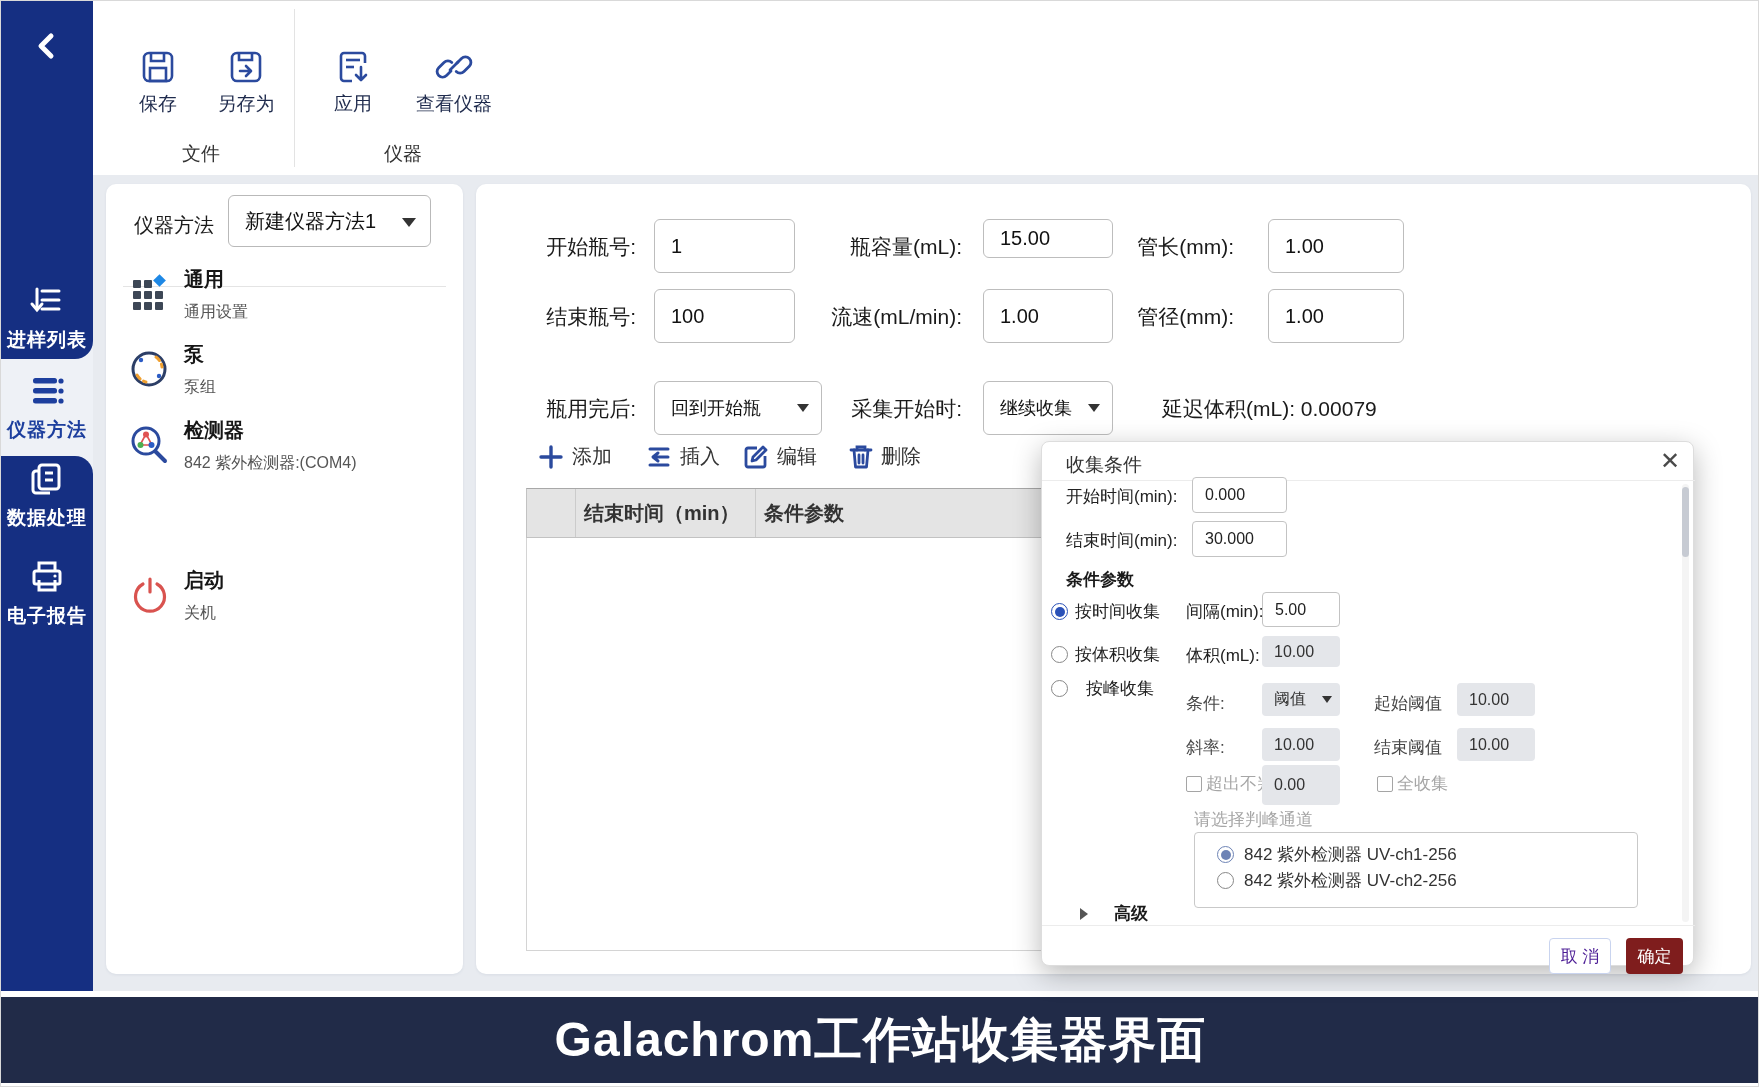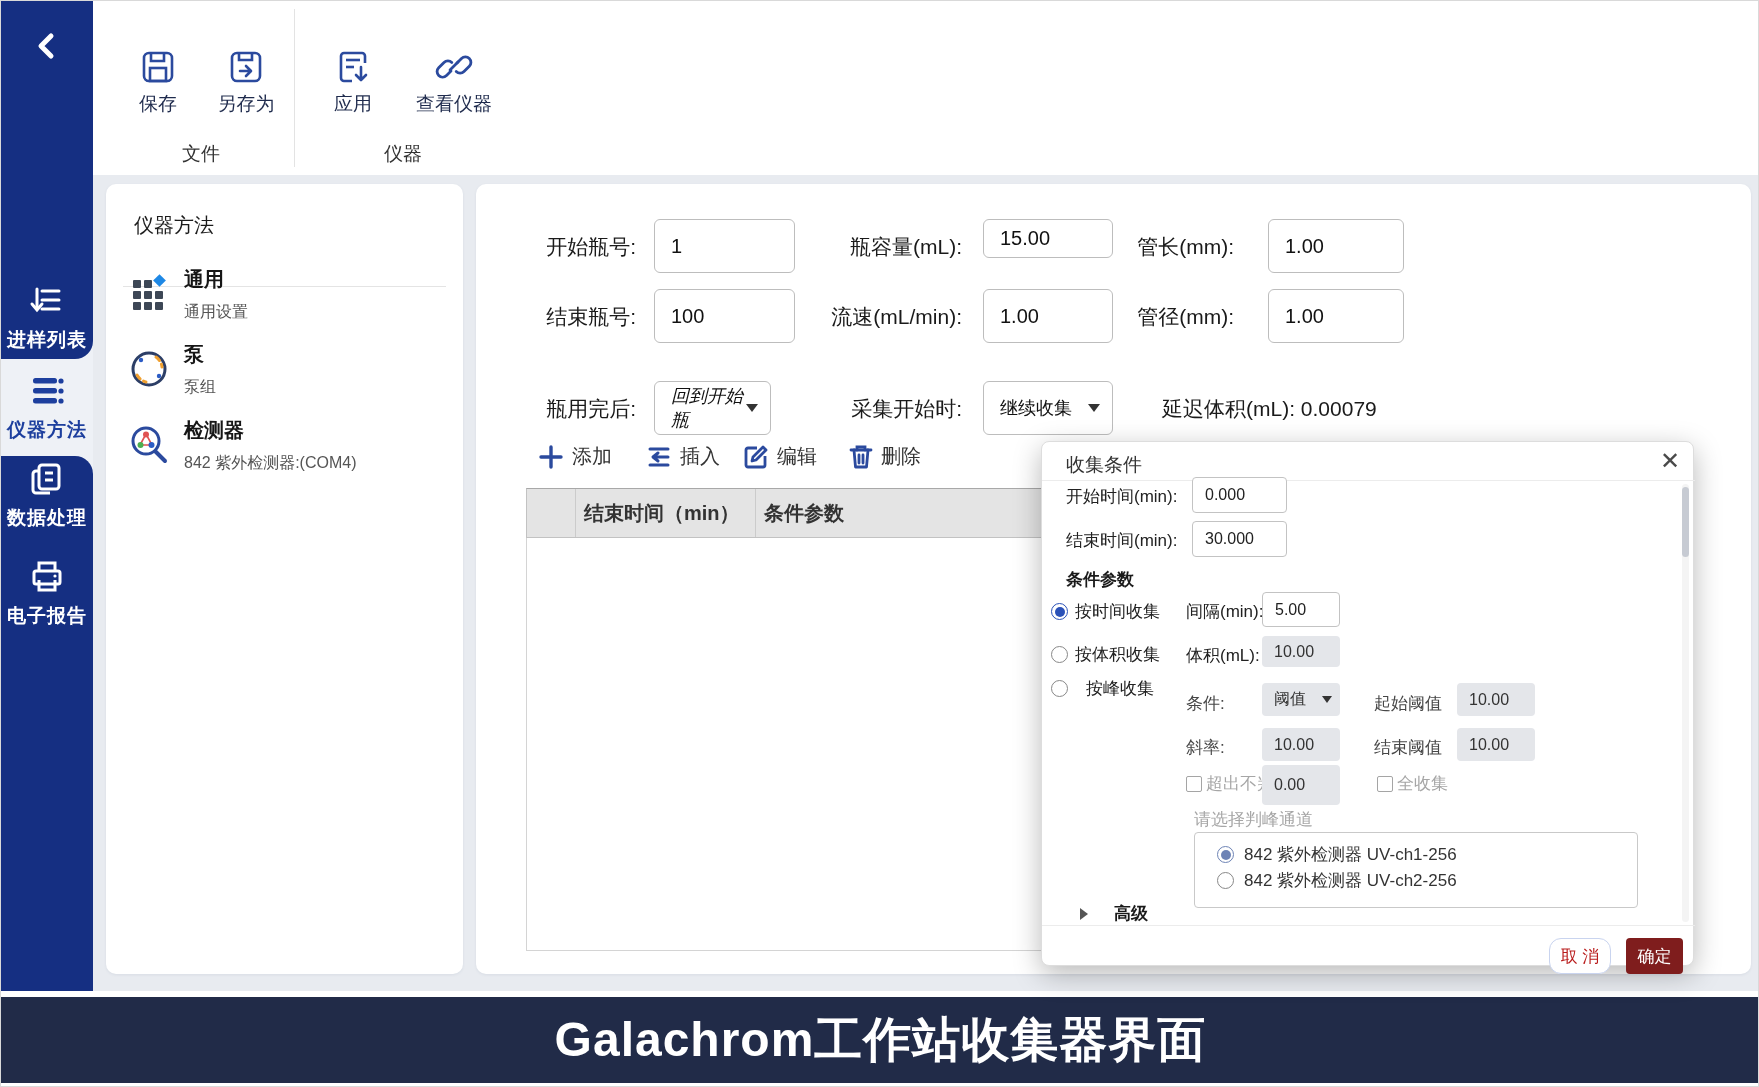--- a/index.html
+++ b/index.html
@@ -60,21 +60,21 @@
   .radio{width:15px;height:15px;border:1.6px solid #888;border-radius:50%;background:#fff;}
   .radio.sel{border-color:#2a51b8;position:relative;}
   .radio.sel::after{content:'';position:absolute;left:2.5px;top:2.5px;right:2.5px;bottom:2.5px;
                     background:#2a51b8;border-radius:50%;}
   .radio.sel.muted{border-color:#6d83b5;}
   .radio.sel.muted::after{background:#6d83b5;}
   .checkbox{width:14px;height:14px;border:1.5px solid #a5a5a5;border-radius:2px;background:#fff;}
   .chan-box{border:1px solid #c9c9c9;border-radius:4px;background:#fff;}
   .chan-label{font-size:17px;color:#333;}
   .tri-right{width:0;height:0;border-top:6px solid transparent;border-bottom:6px solid transparent;border-left:8px solid #555;}
-  .btn-cancel{border:1.5px solid #c9d4ef;border-radius:12px;background:#fff;color:#b91c1c;font-size:17px;
+  .btn-cancel{border:1.5px solid #c9d4ef;border-radius:4px;background:#fff;color:#4c1d95;font-size:17px;
               display:flex;align-items:center;justify-content:center;cursor:pointer;}
   .btn-ok{border-radius:4px;background:#7f1d1d;color:#fff;font-size:17px;
           display:flex;align-items:center;justify-content:center;cursor:pointer;}
   .scrollbar-track{background:#f4f4f4;border-radius:4px;}
   .scrollbar-thumb{background:#c7cbd3;border-radius:4px;}
   
   .caption-bar{left:0;top:996px;width:1759px;height:86px;background:#212b48;display:flex;
                align-items:center;justify-content:center;}
   .caption-text{font-size:48px;font-weight:600;color:#fff;letter-spacing:1px;}
   svg{display:block;}
@@ -187,20 +187,24 @@
     </div>
 
     <div class="abs tb-group-label" style="left:48px;top:140px;">文件</div>
     <div class="abs tb-group-label" style="left:250px;top:140px;">仪器</div>
   </div>
 
   <div class="abs main-bg"></div>
 
   <div class="abs card" style="left:105px;top:183px;width:357px;height:790px;">
     <div class="abs mp-title" style="left:28px;top:28px;">仪器方法</div>
+    <div class="abs mp-select" style="left:122px;top:11px;width:203px;height:52px;">
+      <span>新建仪器方法1</span>
+      <span class="caret abs" style="right:14px;top:22px;"></span>
+    </div>
     <div class="abs mp-divider" style="left:17px;top:102px;width:323px;"></div>
 
     <div class="abs" style="left:0;top:77px;width:357px;height:72px;">
       <div class="abs" style="left:23px;top:13px;">
         <svg width="38" height="38" viewBox="0 0 38 38">
           <g fill="#3d4756">
             <rect x="4" y="6" width="8" height="8" rx="1"></rect>
               <rect x="15" y="6" width="8" height="8" rx="1"></rect>
             <rect x="4" y="17" width="8" height="8" rx="1"></rect>
               <rect x="15" y="17" width="8" height="8" rx="1"></rect>
@@ -239,20 +243,30 @@
           <circle cx="17" cy="9.5" r="3" fill="#e05252"></circle>
           <circle cx="11.5" cy="20" r="3" fill="#4caf50"></circle>
           <circle cx="22.5" cy="20" r="3" fill="#2c5cc5"></circle>
         </svg>
       </div>
       <div class="abs mod-title" style="left:78px;top:5px;">检测器</div>
       <div class="abs mod-sub" style="left:78px;top:41px;">842 紫外检测器:(COM4)</div>
     </div>
 
 
+    <div class="abs" style="left:0;top:378px;width:357px;height:72px;">
+      <div class="abs" style="left:25px;top:14px;">
+        <svg width="38" height="38" viewBox="0 0 38 38" fill="none" stroke="#d9534f">
+          <path d="M12 8 a14.5 14.5 0 1 0 14 0" stroke-width="3.2" stroke-linecap="round"></path>
+          <line x1="19" y1="3" x2="19" y2="16" stroke-width="3.2" stroke-linecap="round"></line>
+        </svg>
+      </div>
+      <div class="abs mod-title" style="left:78px;top:5px;">启动</div>
+      <div class="abs mod-sub" style="left:78px;top:41px;">关机</div>
+    </div>
   </div>
 
   <div class="abs card" style="left:475px;top:183px;width:1275px;height:790px;"></div>
 
   <div class="abs f-label" style="left:475px;top:232px;width:160px;">开始瓶号:</div>
   <div class="abs f-input" style="left:653px;top:218px;width:141px;height:54px;">
       <span>1</span>
     </div>
   <div class="abs f-label" style="left:770px;top:232px;width:191px;">瓶容量(mL):</div>
   <div class="abs f-input" style="left:982px;top:218px;width:130px;height:39px;">
@@ -270,21 +284,21 @@
   <div class="abs f-label" style="left:770px;top:302px;width:191px;">流速(mL/min):</div>
   <div class="abs f-input" style="left:982px;top:288px;width:130px;height:54px;">
       <span>1.00</span>
     </div>
   <div class="abs f-label" style="left:1040px;top:302px;width:193px;">管径(mm):</div>
   <div class="abs f-input" style="left:1267px;top:288px;width:136px;height:54px;">
       <span>1.00</span>
     </div>
 
   <div class="abs f-label" style="left:475px;top:394px;width:160px;">瓶用完后:</div>
-  <div class="abs f-input f-select" style="left:653px;top:380px;width:117px;height:54px;font-style:italic;">
+  <div class="abs f-input f-select" style="left:653px;top:380px;width:168px;height:54px;">
     <span style="font-size:18px;">回到开始瓶</span>
     <span class="caret" style="border-left-width:6px;border-right-width:6px;border-top-width:8px;"></span>
   </div>
   <div class="abs f-label" style="left:770px;top:394px;width:191px;">采集开始时:</div>
   <div class="abs f-input f-select" style="left:982px;top:380px;width:130px;height:54px;">
     <span style="font-size:18px;">继续收集</span>
     <span class="caret" style="border-left-width:6px;border-right-width:6px;border-top-width:8px;"></span>
   </div>
   <div class="abs" style="left:1161px;top:394px;font-size:21px;color:#1a1a1a;">
     <span>延迟体积(mL):</span>

